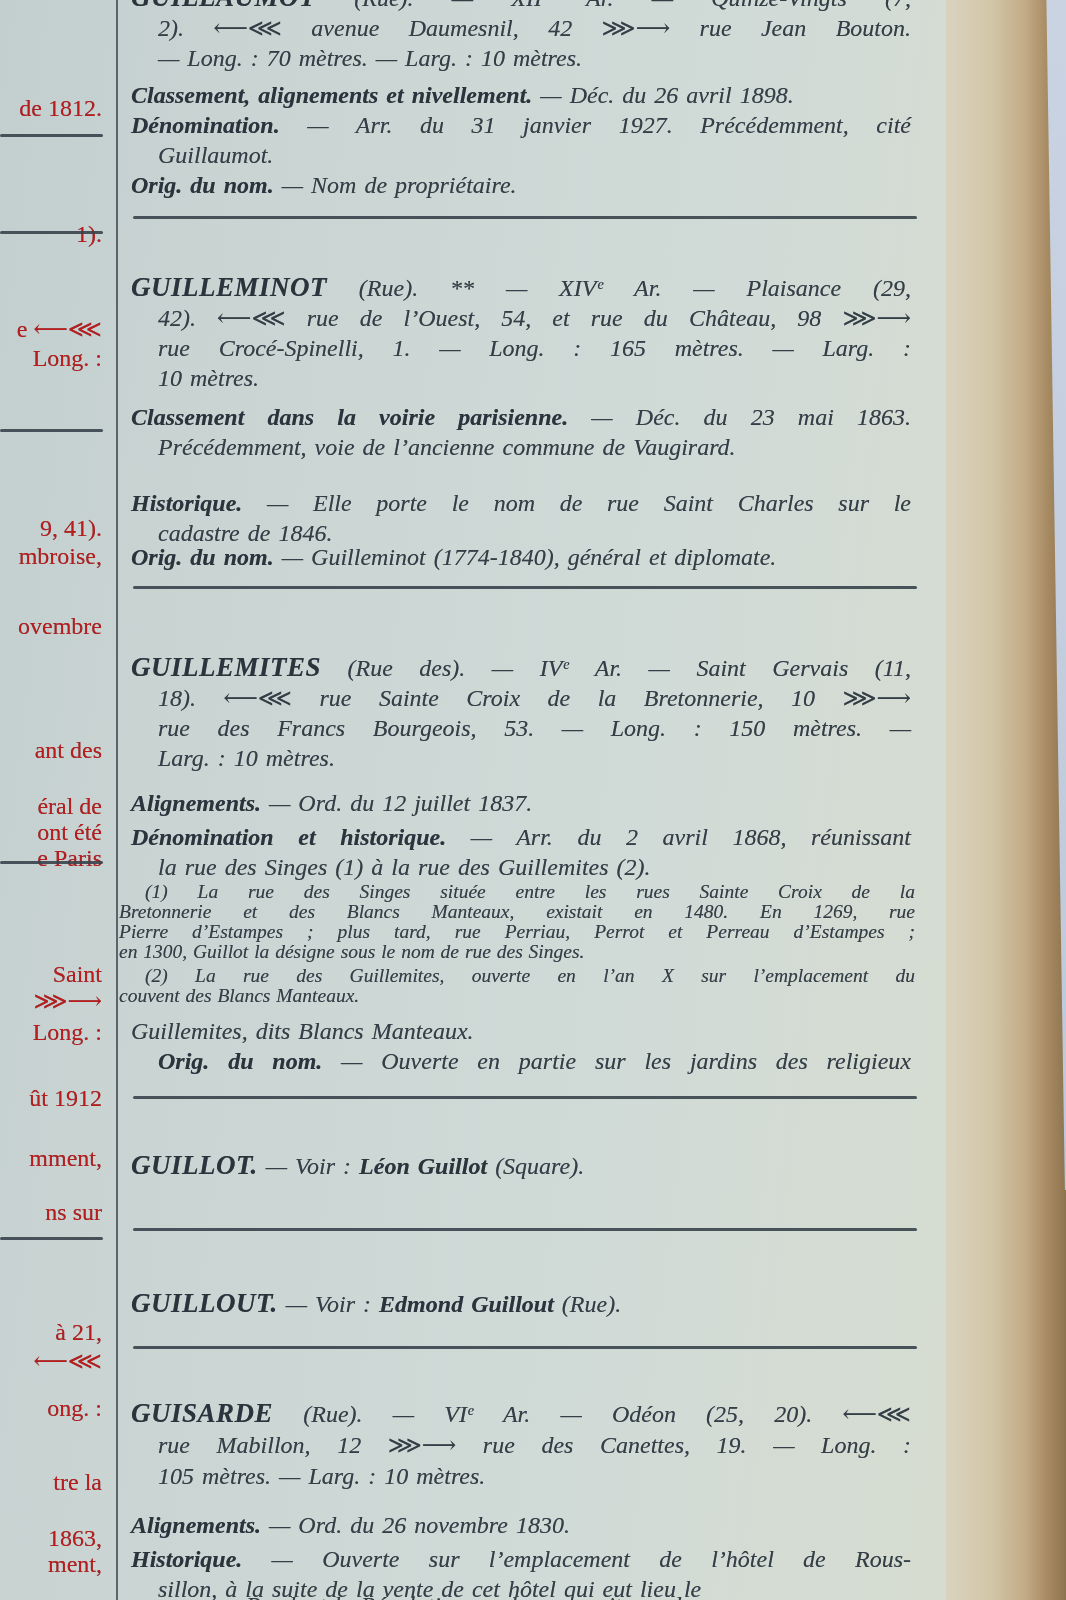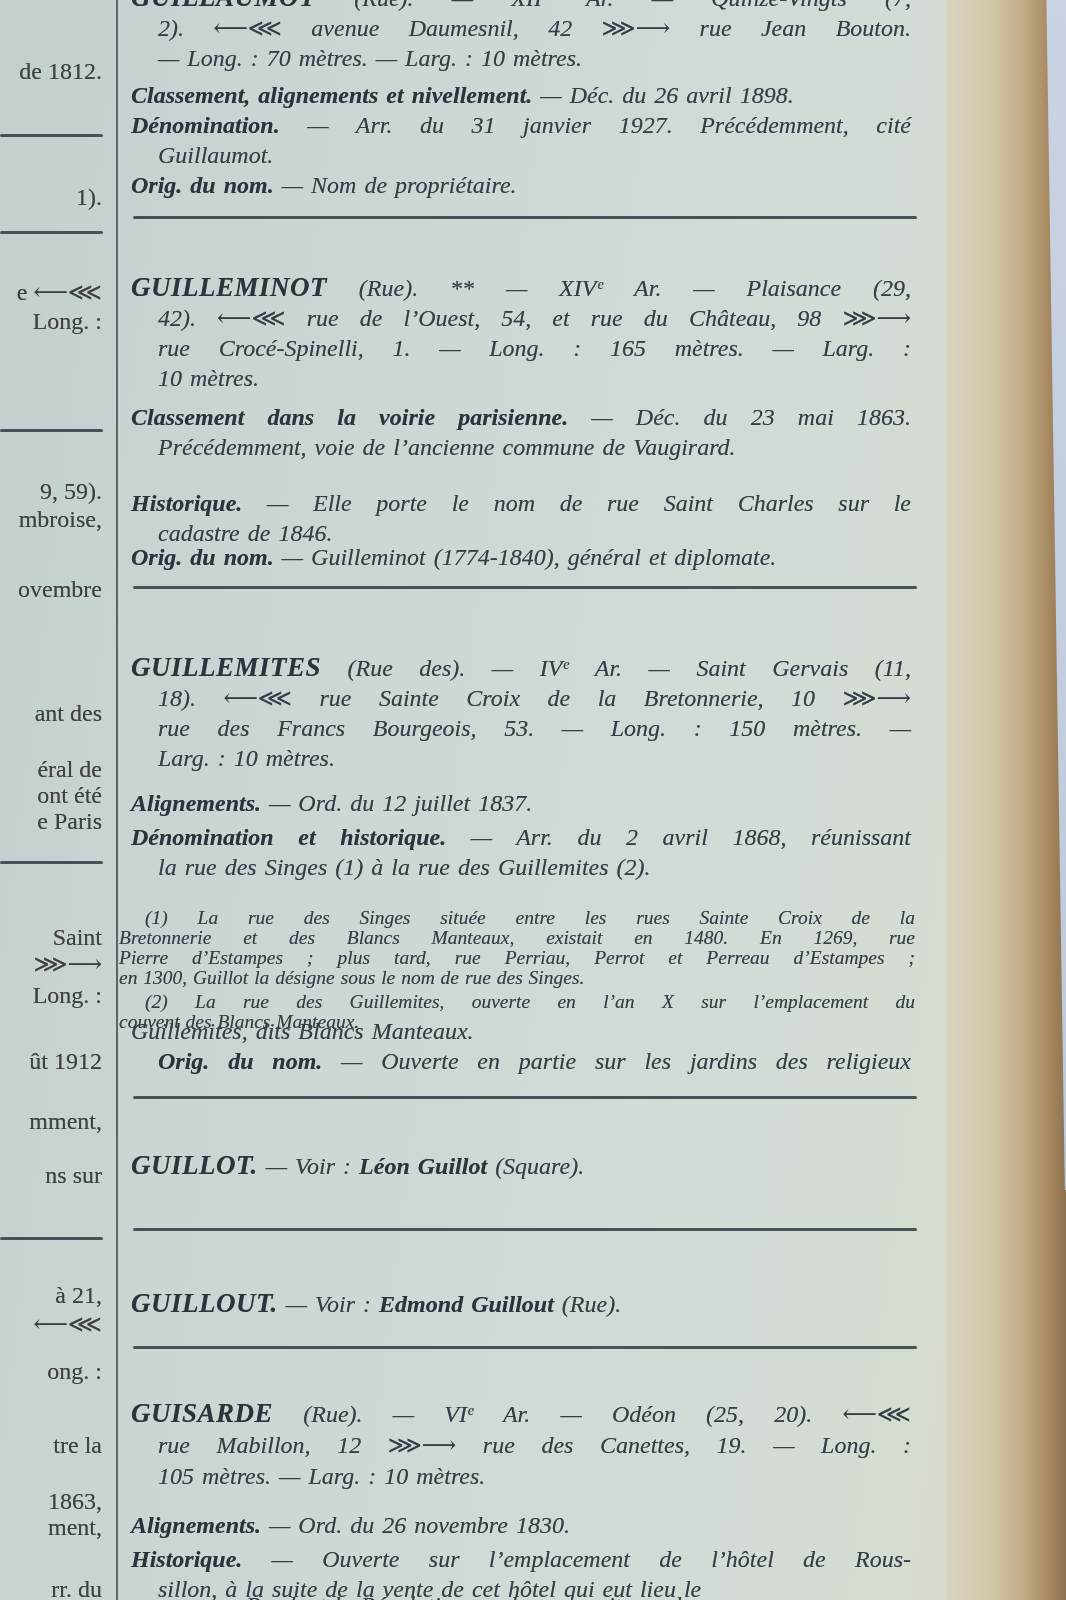--- a/index.html
+++ b/index.html
@@ -11,50 +11,50 @@
   .fore-edge{position:absolute;left:946px;top:0;width:120px;height:1600px;
          background:linear-gradient(to right,#d9d3bf 0%,#d2c6a7 38%,#c2ab86 66%,#a58860 86%,#8d7450 100%);}
   .bg-wedge{position:absolute;left:1038px;top:0;width:28px;height:1190px;
          background:linear-gradient(180deg,#c9d3e2 0%,#bdc8da 100%);
          clip-path:polygon(30% 0,100% 0,100% 100%,96% 100%);}
   .gutter-rule{position:absolute;left:116px;top:0;width:2px;height:1600px;background:#3f4950;opacity:.8;}
   .hr{position:absolute;height:3px;background:#39434b;border-radius:2px;opacity:.9;}
   .hr.r{left:133px;width:784px;}
   .hr.l{left:0;width:103px;}
   .lfcol{position:absolute;left:0;top:0;width:106px;height:1600px;}
-  .frag{position:absolute;right:4px;font-size:24px;white-space:nowrap;color:#404040;
-        text-shadow:0 0 .5px rgba(45,55,65,.55);}
+  .frag{position:absolute;right:4px;font-size:24px;white-space:nowrap;color:#b91c1c;
+        text-shadow:0 0 .5px rgba(45,55,65,.55);margin-top:37px;}
   .blk{position:absolute;left:131px;width:780px;font-size:24px;line-height:30px;word-spacing:2px;
        text-shadow:0 0 .5px rgba(45,55,65,.5);}
   .blk .ln{padding-left:27px;font-style:italic;}
   .blk .ln:first-child{padding-left:0;}
   .blk .ln.j{text-align:justify;text-align-last:justify;text-justify:inter-word;}
   .bold{font-weight:bold;color:#2b343d;}
   .hd-name{font-size:27px;letter-spacing:.5px;margin-top:23px;}
   .foot{left:119px;width:796px;font-size:19.5px;line-height:20px;word-spacing:1px;}
   .foot .ln{padding-left:0;}
-  .foot .ln:first-child{text-indent:26px;margin-top:26px;}
+  .foot .ln:first-child{text-indent:26px;}
   .wide{line-height:31px;}
   .clip-line{left:246px;width:668px;}
 </style>
 </head>
 <body>
 
 <div class="stage">
   <div class="paper"></div>
   <div class="fore-edge"></div>
   <div class="bg-wedge"></div>
   <div class="gutter-rule"></div>
 
   <div class="lfcol">
     <span class="frag" style="top:58px">de 1812.</span>
     <span class="frag" style="top:184px">1).</span>
     <span class="frag" style="top:278px">e ⟵⋘</span>
     <span class="frag" style="top:308px">Long. :</span>
-    <span class="frag" style="top:478px">9, 59).</span>
+    <span class="frag" style="top:478px">9, 41).</span>
     <span class="frag" style="top:506px">mbroise,</span>
     <span class="frag" style="top:576px">ovembre</span>
     <span class="frag" style="top:700px">ant des</span>
     <span class="frag" style="top:756px">éral de</span>
     <span class="frag" style="top:782px">ont été</span>
     <span class="frag" style="top:808px">e Paris</span>
     <span class="frag" style="top:924px">Saint</span>
     <span class="frag" style="top:950px">⋙⟶</span>
     <span class="frag" style="top:982px">Long. :</span>
     <span class="frag" style="top:1048px">ût 1912</span>

